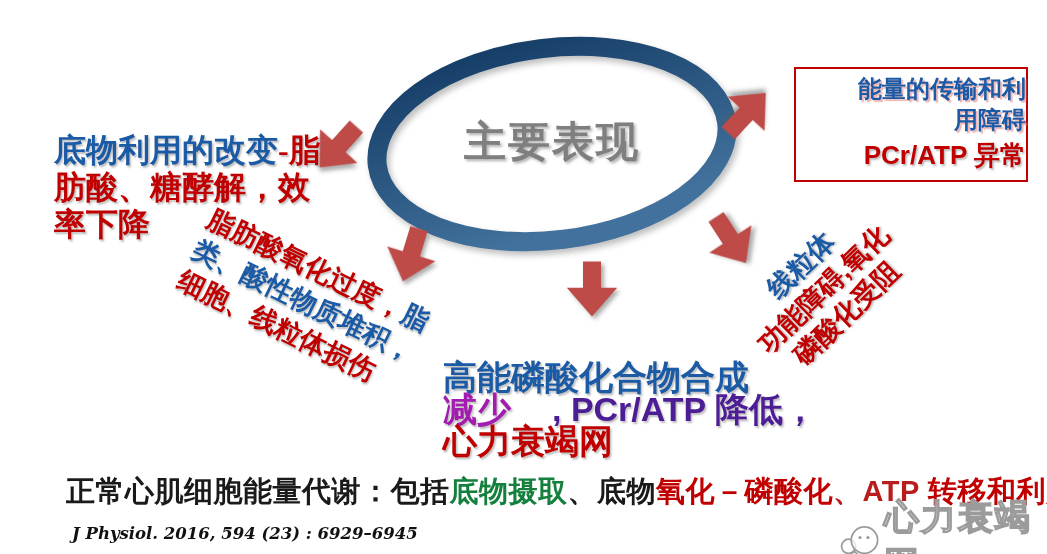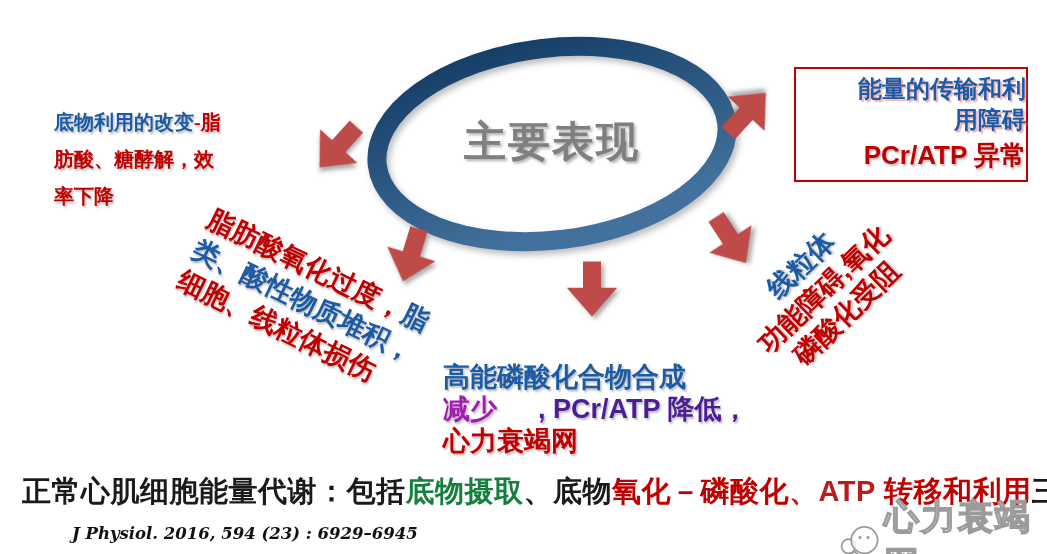--- a/index.html
+++ b/index.html
@@ -25,22 +25,22 @@
   .block-arrow polygon{fill:var(--c-arrow,#BE4B48);}
   .arrow-1{left:308px;top:114px;transform:rotate(42deg);}
   .arrow-2{left:717px;top:80px;transform:rotate(-137deg);}
   .arrow-3{left:381px;top:222px;transform:rotate(17deg);}
   .arrow-4{left:562px;top:256px;transform:rotate(0deg);}
   .arrow-5{left:701px;top:207px;transform:rotate(-33deg);}
 
   
   .callout{font-weight:700;text-shadow:1.5px 1.5px 2px rgba(125,125,125,.5);}
   .callout .line{white-space:nowrap;}
-  .callout-left{left:54px;top:104px;font-size:20px;line-height:37px;font-family:Liberation Serif, serif;}
-  .callout-bottom{left:443px;top:361px;font-size:27px;line-height:32px;}
+  .callout-left{left:54px;top:132px;font-size:32px;line-height:37px;font-family:Liberation Serif, serif;}
+  .callout-bottom{left:443px;top:361px;font-size:34px;line-height:32px;}
   .callout-rot-left{left:182px;top:250px;font-size:27px;line-height:34px;transform:rotate(26deg);transform-origin:center center;}
   .callout-rot-right{left:712px;top:240px;width:224px;text-align:center;font-size:27px;line-height:33px;transform:rotate(-44deg);transform-origin:center center;}
 
   
   .tr-box{
     left:794px;top:67px;width:230px;height:107px;
     border:2px solid var(--c-box-border,#C00000);
     text-align:right;font-weight:700;padding-top:4px;box-sizing:content-box;
   }
   .tr-box .line{font-size:24px;line-height:31px;text-shadow:2px 2px 1px rgba(225,120,120,.55);}
@@ -122,21 +122,21 @@
     <div class="line"><span style="color: #a21caf;">减少</span><span style="color: #4c1d95; margin-left: 41px;">, PCr/ATP 降低，</span></div>
     <div class="line"><span style="color: rgb(192, 0, 0);">心力衰竭网</span></div>
   </div>
 
   <div class="abs callout callout-rot-right">
     <div class="line"><span style="color: rgb(27, 90, 165);">线粒体</span></div>
     <div class="line"><span style="color: rgb(192, 0, 0);">功能障碍,氧化</span></div>
     <div class="line"><span style="color: rgb(192, 0, 0);">磷酸化受阻</span></div>
   </div>
 
-  <div class="abs summary"><span style="color: rgb(26, 26, 26);">正常心肌细胞能量代谢：包括</span><span style="color: #15803d;">底物摄取</span><span style="color: rgb(26, 26, 26); margin-top: 22px;">、底物</span><span style="color: rgb(192, 0, 0);">氧化－磷酸化</span><span style="color: #b91c1c;">、ATP </span><span style="color: rgb(192, 0, 0);">转移和利用</span><span style="color: rgb(26, 26, 26);">三方面</span></div>
+  <div class="abs summary"><span style="color: rgb(26, 26, 26); margin-left: 44px;">正常心肌细胞能量代谢：包括</span><span style="color: #15803d;">底物摄取</span><span style="color: rgb(26, 26, 26); margin-top: 22px;">、底物</span><span style="color: rgb(192, 0, 0);">氧化－磷酸化</span><span style="color: #b91c1c;">、ATP </span><span style="color: rgb(192, 0, 0);">转移和利用</span><span style="color: rgb(26, 26, 26);">三方面</span></div>
 
   <div class="abs citation">J Physiol. 2016, 594 (23) : 6929–6945</div>
 
   <div class="abs watermark">
     <svg class="watermark-icon" viewBox="0 0 50 46" aria-hidden="true">
       <circle cx="12" cy="29" r="8"></circle>
       <circle cx="30" cy="22" r="15"></circle>
       <circle class="dot" cx="25" cy="19" r="1.8"></circle>
       <circle class="dot" cx="34" cy="19" r="1.8"></circle>
       <path d="M14 40 L18 34 L22 38 Z"></path>

